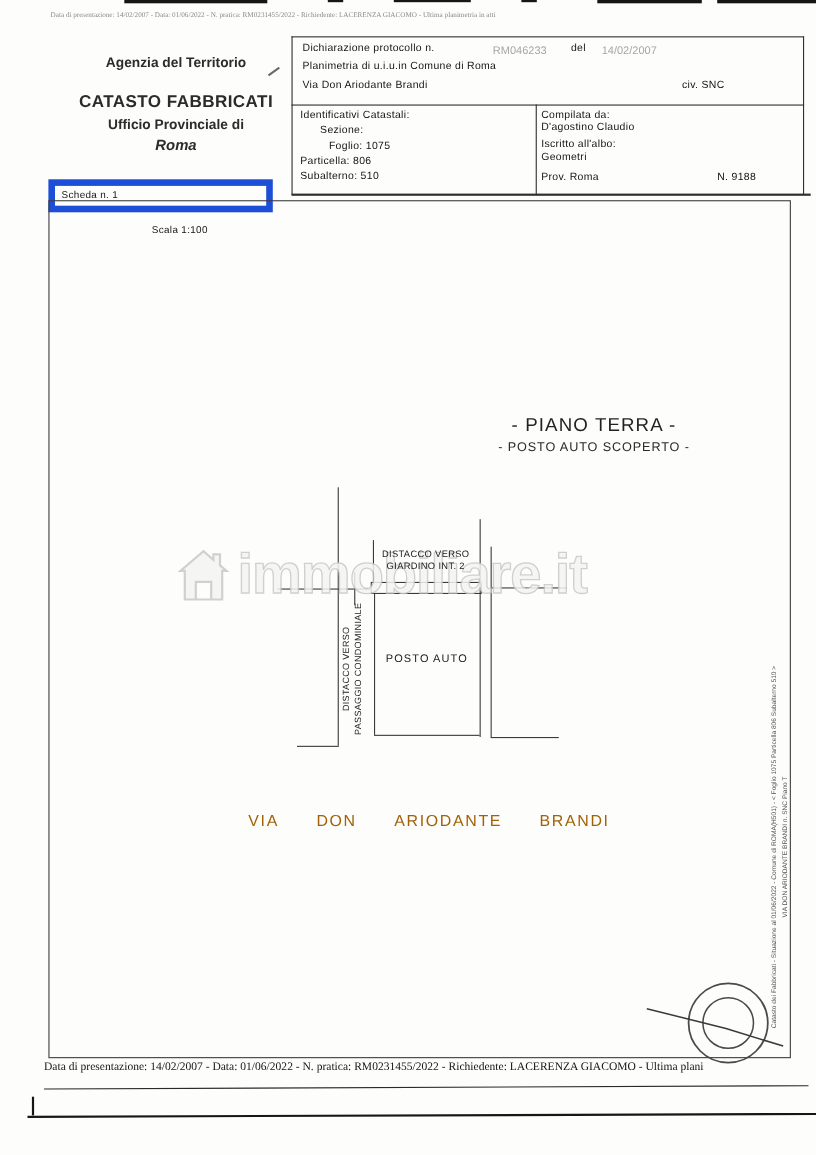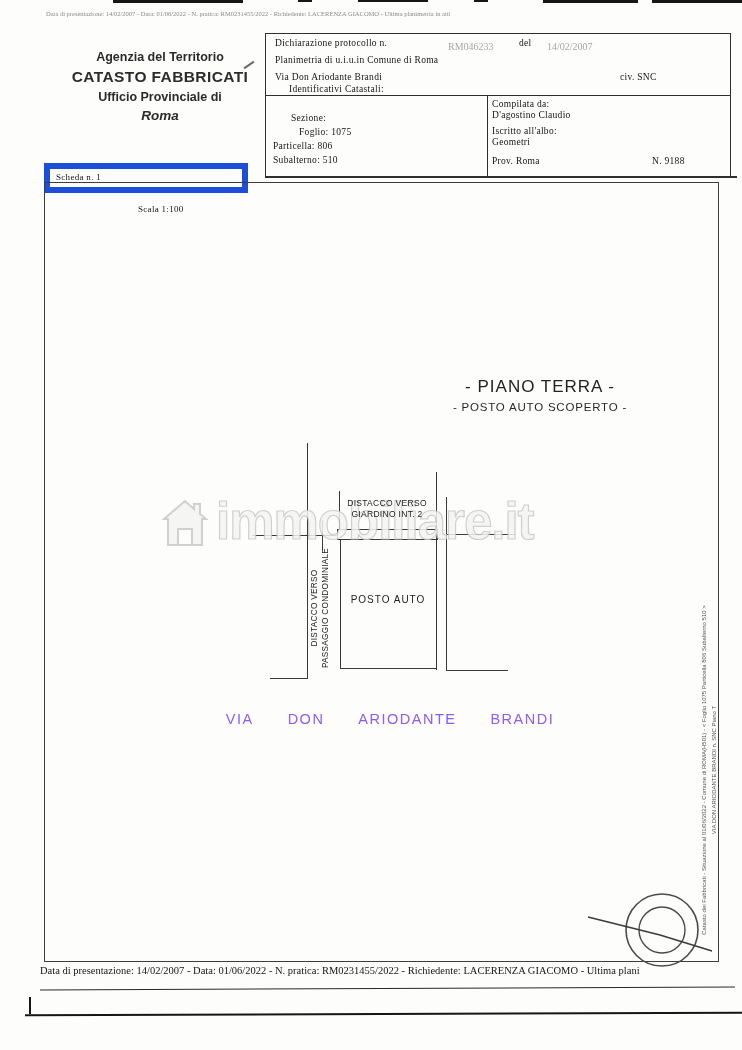--- a/index.html
+++ b/index.html
@@ -5,25 +5,25 @@
   html,body{margin:0;padding:0;background:#e9e9e9;}
   #page{
     position:relative;width:742px;height:1050px;margin:0 auto;
     background:#fdfdfc;overflow:hidden;
     font-family:"Liberation Sans",sans-serif;color:#1c1c1c;
   }
   .abs{position:absolute;}
   .line{position:absolute;background:#3a3a3a;}
   .artifact{position:absolute;background:#161616;}
   
-  .mono{font-family:Liberation Serif, serif;font-size:9.5px;letter-spacing:.3px;color:#141414;white-space:pre;}
+  .mono{font-family:Liberation Sans, sans-serif;font-size:9.5px;letter-spacing:.3px;color:#141414;white-space:pre;}
   .faded{color:#a6a6a6;font-size:10px;letter-spacing:0;}
   
   #agency{left:58px;top:50px;width:204px;text-align:center;font-weight:bold;color:#2b2b2b;}
-  #agency .a1{font-size:12.5px;margin-bottom:4px;}
+  #agency .a1{font-size:12.5px;margin-bottom:20px;}
   #agency .a2{font-size:15.5px;letter-spacing:.4px;margin-bottom:4px;}
   #agency .a3{font-size:12.5px;margin-bottom:4px;}
   #agency .a4{font-size:13.5px;font-style:italic;}
   
   .bline{position:absolute;background:#2f2f2f;}
   
   #plan-title{left:400px;top:377px;width:280px;text-align:center;font-size:17px;letter-spacing:1px;color:#222;}
   #plan-subtitle{left:400px;top:401px;width:280px;text-align:center;font-size:11.5px;letter-spacing:.8px;color:#2a2a2a;}
   
   .plan-label{position:absolute;font-size:8.5px;line-height:11px;text-align:center;color:#222;letter-spacing:.3px;z-index:6;}
@@ -73,21 +73,21 @@
   <div class="bline" style="left:265px;top:176px;width:472px;height:2px;"></div>
 
   <div class="abs mono" style="left:275px;top:38px;">Dichiarazione protocollo n.</div>
   <div class="abs mono faded" style="left:448px;top:41px;">RM046233</div>
   <div class="abs mono" style="left:519px;top:38px;">del</div>
   <div class="abs mono faded" style="left:547px;top:41px;">14/02/2007</div>
   <div class="abs mono" style="left:275px;top:55px;">Planimetria di u.i.u.in Comune di Roma</div>
   <div class="abs mono" style="left:275px;top:72px;">Via Don Ariodante Brandi</div>
   <div class="abs mono" style="left:620px;top:72px;">civ. SNC</div>
 
-  <div class="abs mono" style="left:273px;top:84px;margin-left:16px;">Identificativi Catastali:</div>
+  <div class="abs mono" style="left:273px;top:99px;">Identificativi Catastali:</div>
   <div class="abs mono" style="left:291px;top:113px;">Sezione:</div>
   <div class="abs mono" style="left:299px;top:127px;">Foglio: 1075</div>
   <div class="abs mono" style="left:273px;top:141px;">Particella: 806</div>
   <div class="abs mono" style="left:273px;top:155px;">Subalterno: 510</div>
 
   <div class="abs mono" style="left:492px;top:99px;">Compilata da:</div>
   <div class="abs mono" style="left:492px;top:110px;">D'agostino Claudio</div>
   <div class="abs mono" style="left:492px;top:126px;">Iscritto all'albo:</div>
   <div class="abs mono" style="left:492px;top:137px;">Geometri</div>
   <div class="abs mono" style="left:492px;top:156px;">Prov. Roma</div>
@@ -129,21 +129,21 @@
   <div class="plan-label" style="left:337px;top:498px;width:100px;">
     <div>DISTACCO VERSO</div>
     <div>GIARDINO INT. 2</div>
   </div>
   <div class="plan-label" style="left:340px;top:594px;width:96px;font-size:10px;letter-spacing:1px;">POSTO AUTO</div>
   <div class="plan-label rot" style="left:256px;top:596px;width:130px;height:24px;font-size:8.2px;line-height:11px;">
     <div>DISTACCO VERSO</div>
     <div>PASSAGGIO CONDOMINIALE</div>
   </div>
 
-  <div class="abs" style="left:180px;top:711px;width:420px;text-align:center;font-size:14.5px;letter-spacing:1.5px;color:#8b5cf6;display:flex;justify-content:center;gap:34px;">
+  <div class="abs" style="left:180px;top:739px;width:420px;text-align:center;font-size:14.5px;letter-spacing:1.5px;color:#a16207;display:flex;justify-content:center;gap:34px;">
     <span>VIA</span>
     <span>DON</span>
     <span>ARIODANTE</span>
     <span>BRANDI</span>
   </div>
 
   <div class="abs rot" id="side-note">
     <div>Catasto dei Fabbricati - Situazione al 01/06/2022 - Comune di ROMA(H501) - &lt; Foglio 1075 Particella 806 Subalterno 510 &gt;</div>
     <div>VIA DON ARIODANTE BRANDI n. SNC Piano T</div>
   </div>

